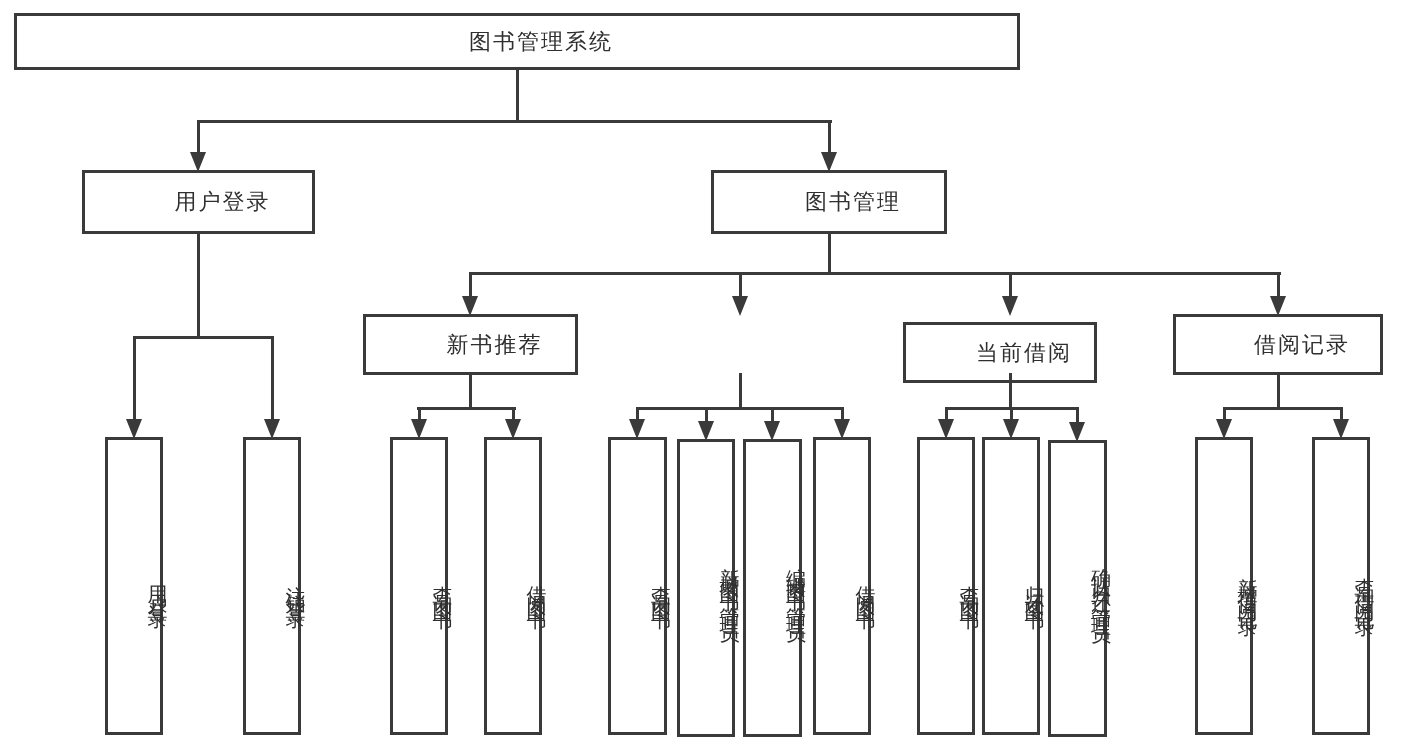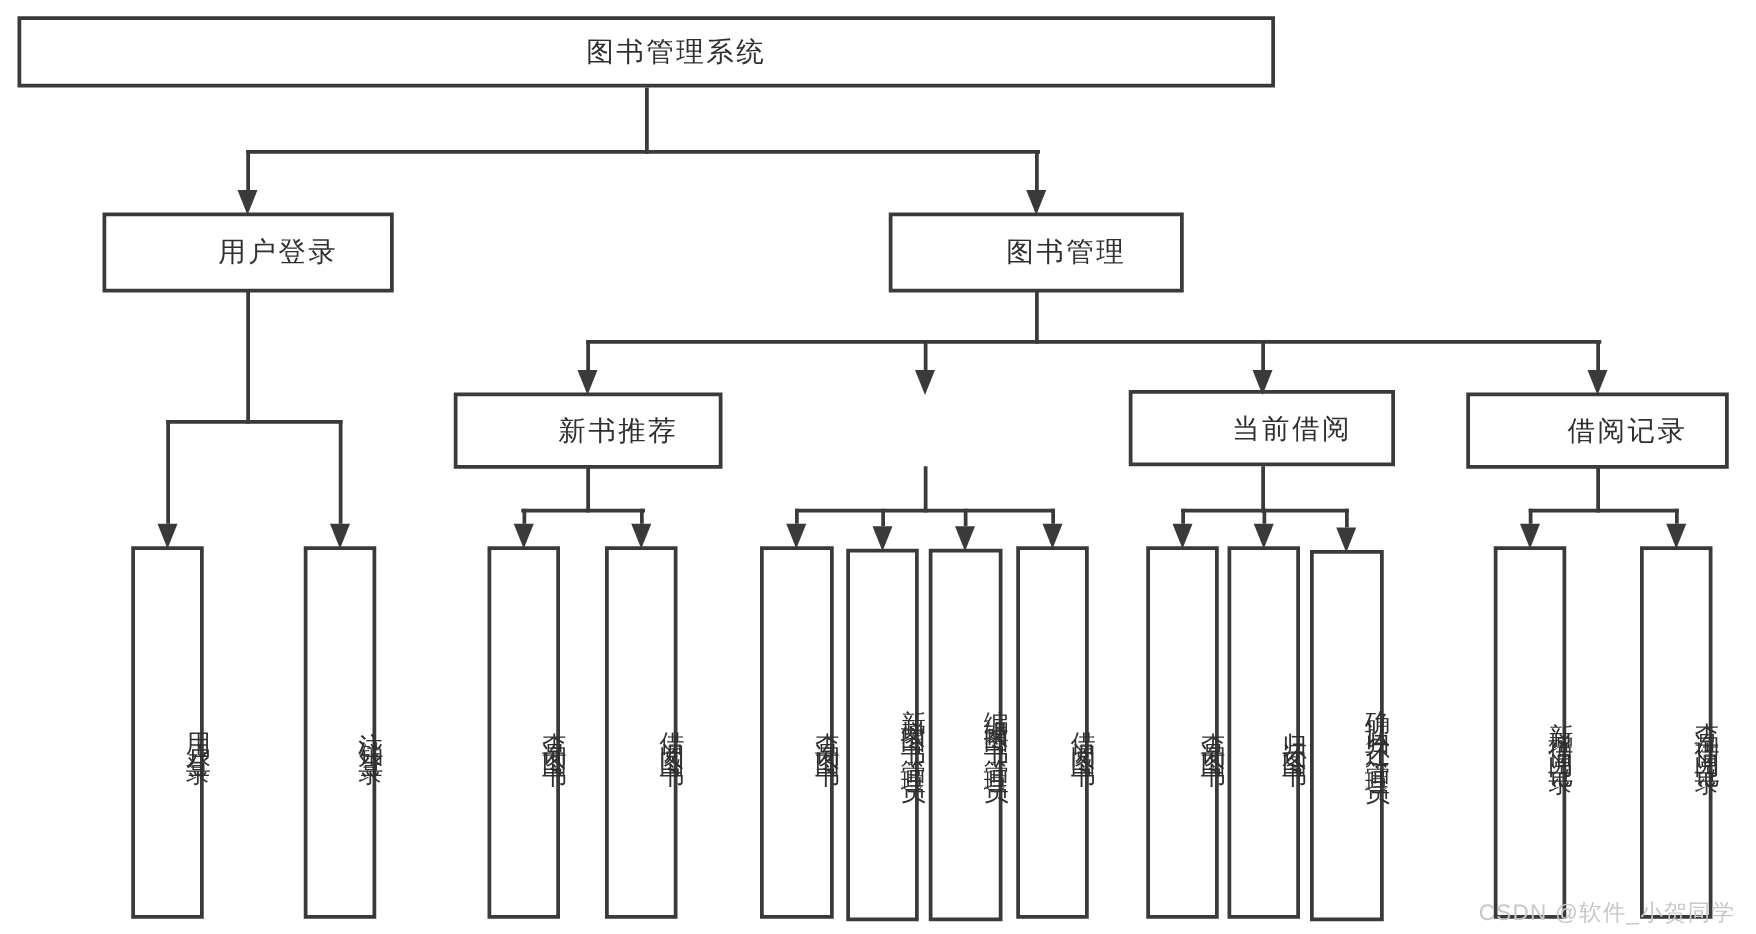--- a/index.html
+++ b/index.html
@@ -70,21 +70,21 @@
   <div class="box hbox" style="left:82px;top:170px;width:233px;height:64px;">
     <span>用户登录</span>
   </div>
   <div class="box hbox" style="left:363px;top:314px;width:215px;height:61px;">
     <span>新书推荐</span>
   </div>
 
   <div class="box hbox" style="left:711px;top:170px;width:236px;height:64px;">
     <span>图书管理</span>
   </div>
-  <div class="box hbox" style="left:903px;top:312px;width:213px;height:61px;">
+  <div class="box hbox" style="left:903px;top:322px;width:194px;height:61px;">
     <span>当前借阅</span>
   </div>
   <div class="box hbox" style="left:1173px;top:314px;width:210px;height:61px;">
     <span>借阅记录</span>
   </div>
 
   <div class="box vbox" style="left:105px;top:437px;width:58px;height:298px;">
     <span>用户登录</span>
   </div>
   <div class="box vbox" style="left:243px;top:437px;width:58px;height:298px;">
@@ -121,21 +121,20 @@
     <span>确认归还（管理员）</span>
   </div>
 
   <div class="box vbox" style="left:1195px;top:437px;width:58px;height:298px;">
     <span>新增借阅记录</span>
   </div>
   <div class="box vbox" style="left:1312px;top:437px;width:58px;height:298px;">
     <span>查询借阅记录</span>
   </div>
 
-  <div id="watermark">CSDN @软件_小贺同学</div>
 <div class="vline" style="left: 516px; top: 70px; height: 53px;"></div>
     <div class="vline" style="left: 197px; top: 233px; height: 106px;"></div>
     <div class="vline" style="left: 828px; top: 233px; height: 42px;"></div>
     <div class="vline" style="left: 469px; top: 373px; height: 37px;"></div>
     <div class="vline" style="left: 739px; top: 373px; height: 37px;"></div>
     <div class="vline" style="left: 1009px; top: 373px; height: 37px;"></div>
     <div class="vline" style="left: 1277px; top: 373px; height: 37px;"></div>
     <div class="hline" style="left: 197px; top: 120px; width: 635px;"></div>
     <div class="hline" style="left: 133px; top: 336px; width: 141px;"></div>
     <div class="hline" style="left: 469px; top: 272px; width: 812px;"></div>

